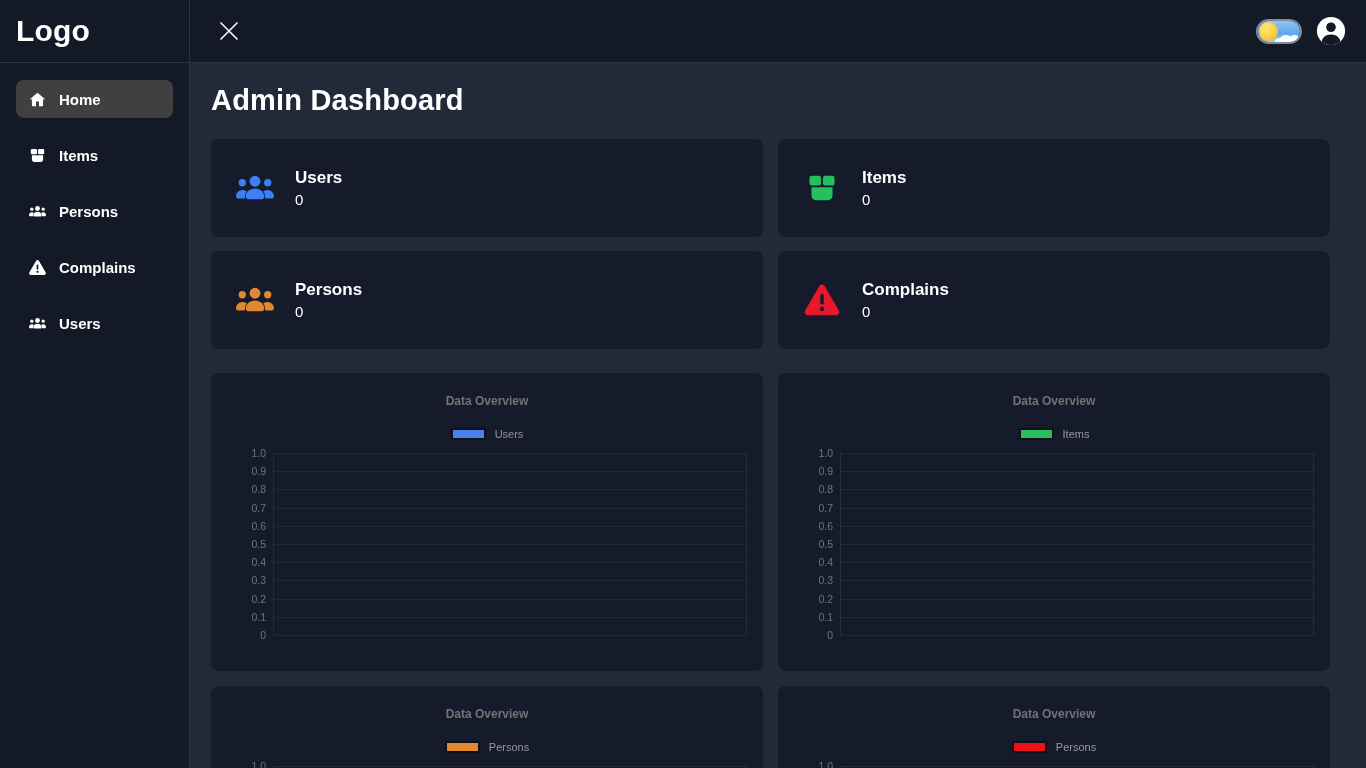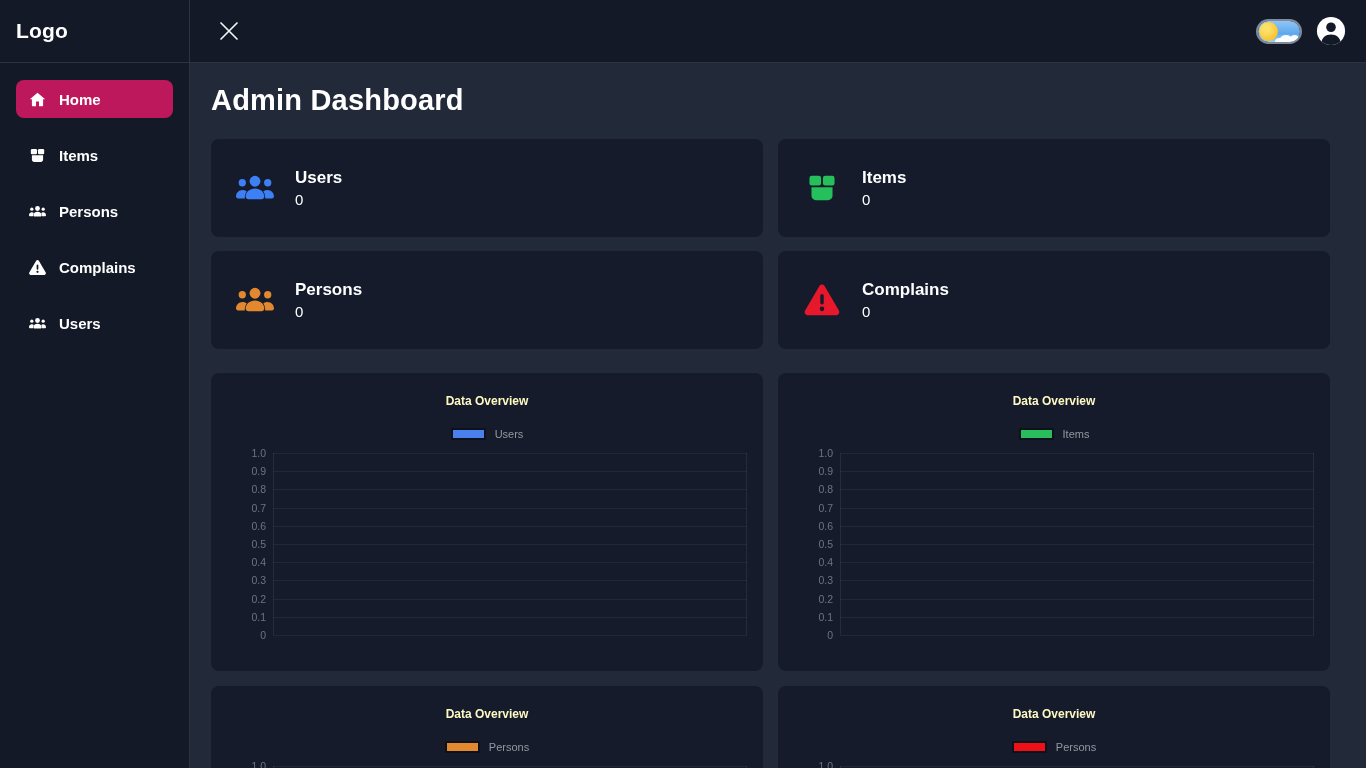--- a/index.html
+++ b/index.html
@@ -14,29 +14,29 @@
   .sidebar {
     width:190px; min-width:190px; height:768px;
     background:#141927;
     border-right:1px solid #2b3345;
     display:flex; flex-direction:column;
   }
   .sidebar-header {
     height:63px; display:flex; align-items:center;
     padding:0 16px; border-bottom:1px solid #2b3345;
   }
-  .logo-text { font-size:21px; font-weight:bold; letter-spacing:.2px;text-align:right; }
+  .logo-text { font-size:30px; font-weight:bold; letter-spacing:.2px;text-align:right; }
   .sidebar-nav { padding:17px 16px; --cutout:#141927; }
   .nav-item {
     height:38px; border-radius:8px; margin-bottom:18px;
     display:flex; align-items:center; gap:13px;
     padding:0 12px; cursor:pointer;
     font-size:15px; font-weight:bold; color:#fff;
   }
-  .nav-item.active { background:#be185d; --cutout:#e2762d; }
+  .nav-item.active { background:#404040; --cutout:#e2762d; }
   .nav-icon { width:18px; height:18px; display:inline-flex; align-items:center; justify-content:center; }
   .nav-icon svg { width:17px; height:17px; fill:#fff; }
 
   
   .main-wrap { flex:1; display:flex; flex-direction:column; height:768px; }
   .topbar {
     height:63px; min-height:63px; background:#141927;
     border-bottom:1px solid #2b3345;
     display:flex; align-items:center; justify-content:space-between;
     padding:0 20px 0 26px;
@@ -73,21 +73,21 @@
   .stat-icon svg { width:38px; height:32px; }
   .stat-text { display:flex; flex-direction:column; gap:3px; }
   .stat-label { font-size:17px; font-weight:bold; }
   .stat-value { font-size:15px; }
 
   .charts-grid { display:grid; grid-template-columns:1fr 1fr; gap:15px; margin-top:24px; }
   .chart-card {
     height:298px; background:#151b2a; border-radius:8px;
     padding:21px 15px 0 15px;
   }
-  .chart-title { text-align:center; font-size:12px; font-weight:bold; color:#fef9c3; }
+  .chart-title { text-align:center; font-size:12px; font-weight:bold; color:#737373; }
   .chart-legend { display:flex; align-items:center; justify-content:center; gap:9px; margin-top:20px; }
   .legend-chip { width:35px; height:12px; border:2px solid #0c111c; }
   .legend-label { font-size:11px; color:#94989f; }
   .chart-plot { position:relative; margin-top:13px; height:182px; }
   .tick-label {
     position:absolute; left:4px; width:36px; text-align:right;
     transform:translateY(-50%); font-size:10.5px; color:#6d7380;
   }
   .grid-line { position:absolute; left:47px; right:1px; height:1px; background:rgba(255,255,255,.055); }
   .axis-v { position:absolute; top:0; bottom:0; width:1px; background:rgba(255,255,255,.07); }

